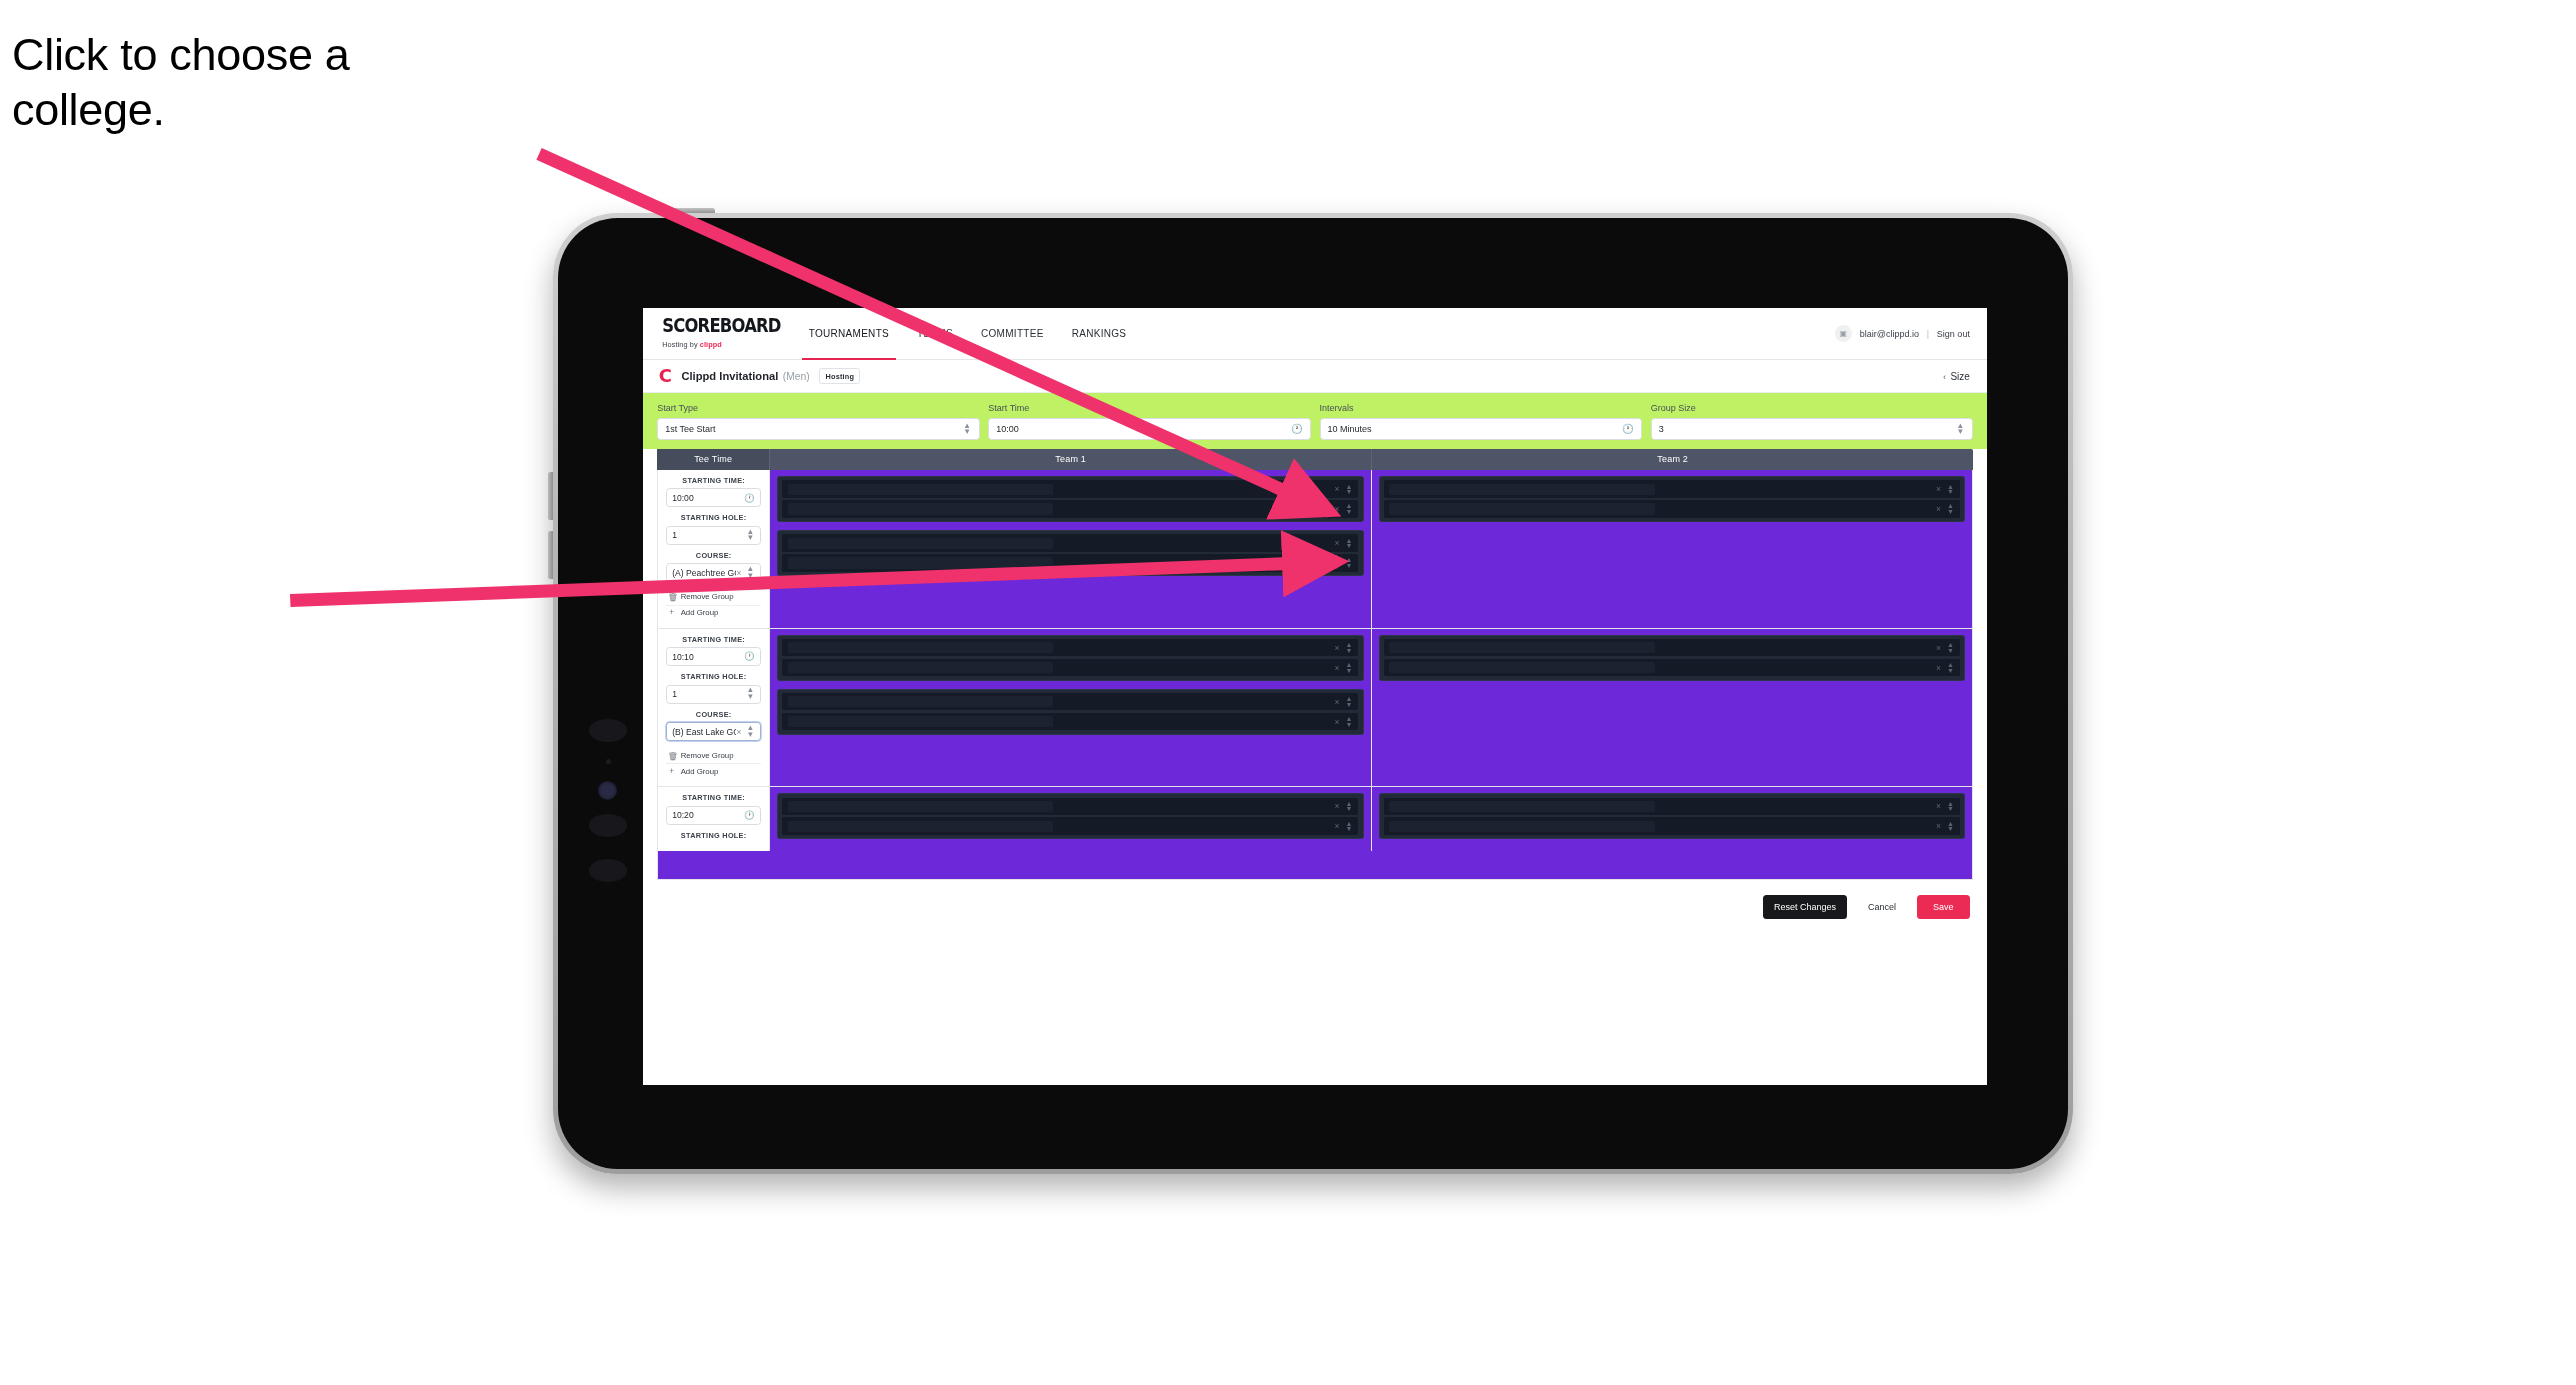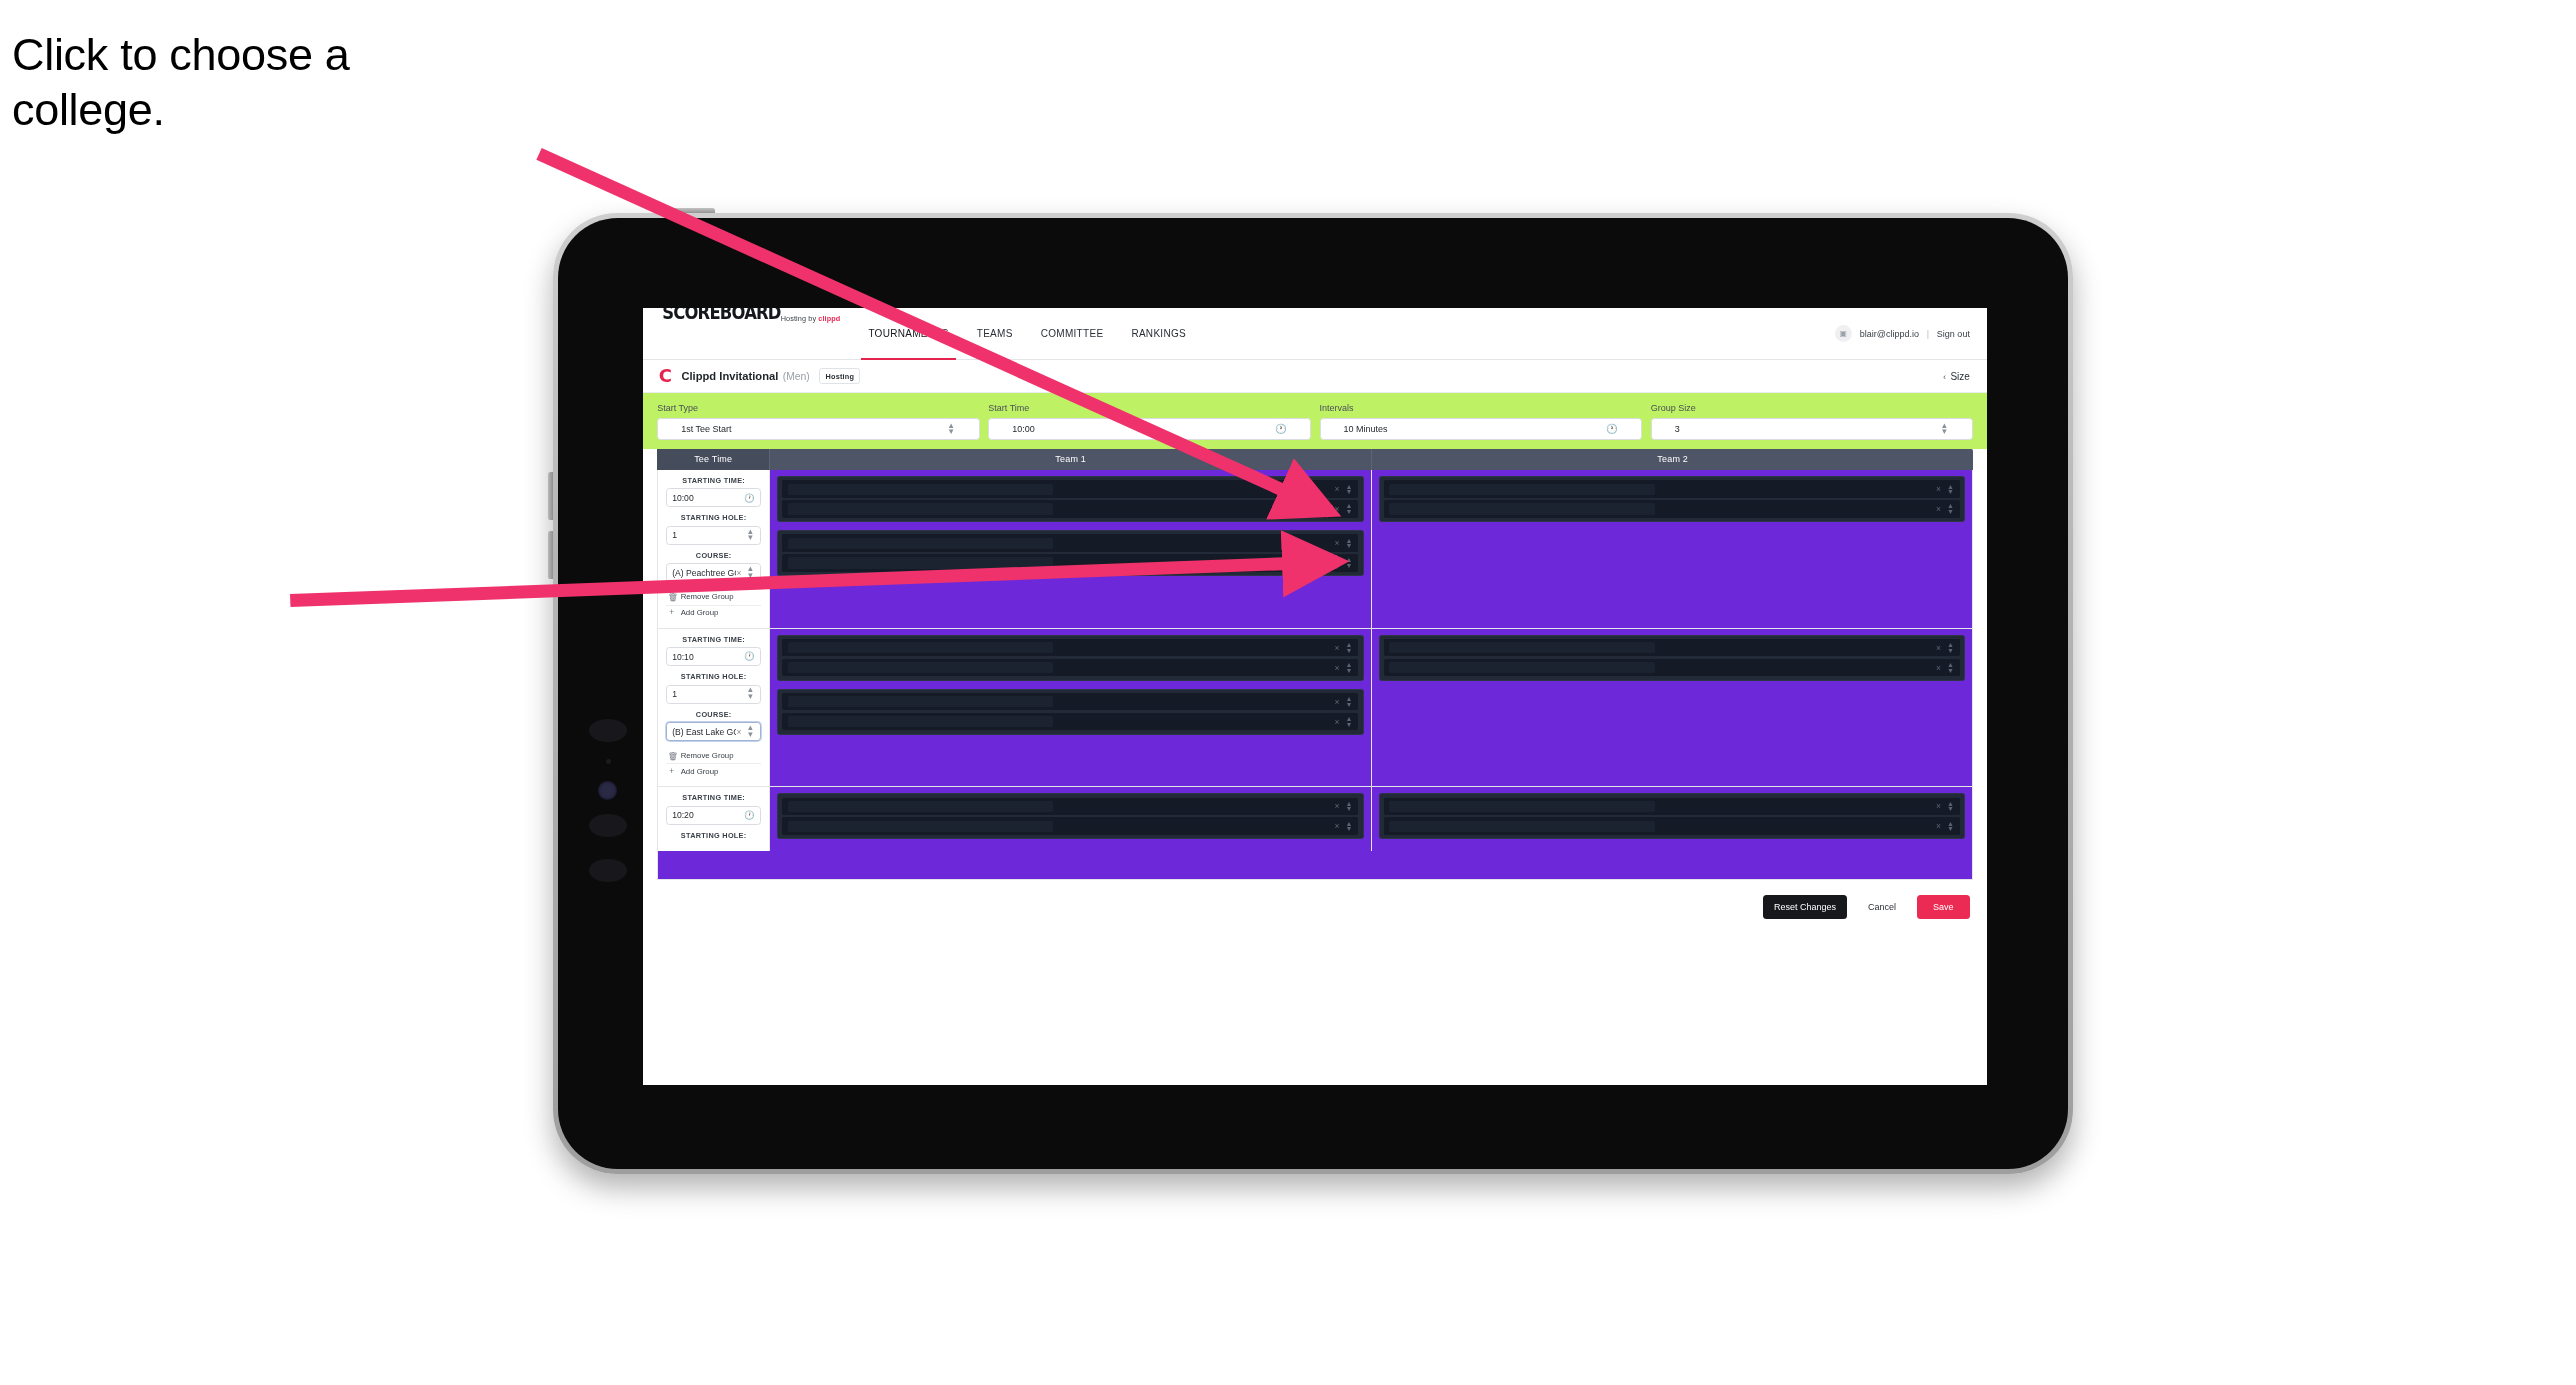--- a/index.html
+++ b/index.html
@@ -71,21 +71,21 @@
     color: #1f2328;
   }
 
   
   #topnav {
     height: 52px; background: #fff;
     border-bottom: 0.9px solid #e3e5e8;
     display: flex; align-items: stretch;
     position: relative;
   }
-  .brand { display: flex; flex-direction: row; justify-content: space-between; padding: 0 14px 0 19px; }
+  .brand { display: flex; flex-direction: column; justify-content: center; padding: 0 14px 0 19px; }
   .brand-word {
     font-family: "DejaVu Sans", sans-serif;
     font-weight: 700; font-size: 16.4px; letter-spacing: -0.8px;
     color: #14171c; line-height: 1;
     transform: scaleY(1.18); transform-origin: left center;
   }
   .brand-sub { font-size: 7.3px; color: #3a3f45; margin-top: 6px; letter-spacing: 0.1px; }
   .brand-sub b { color: #ec2b55; font-weight: 700; }
 
   .navlinks { display: flex; align-items: stretch; }
@@ -141,21 +141,21 @@
 
   
   #formrow {
     display: flex; gap: 8.6px; padding: 9.5px 14px 8.6px 14px; background: #bef264;
   }
   .field { flex: 1; min-width: 0; }
   .field-label { font-size: 9px; color: #4a5058; margin-bottom: 5.2px; }
   .control {
     height: 22.5px; border: 0.9px solid #d9dde2; border-radius: 3.5px;
     background: #fff; display: flex; align-items: center;
-    padding: 0 23px; font-size: 9px; color: #1f2328;
+    padding: 0 7px; font-size: 9px; color: #1f2328;
     cursor: pointer;
   }
   .control .val { flex: 1; overflow: hidden; white-space: nowrap; }
   .spin {
     width: 9.5px; text-align: center; color: #8b9199;
     font-size: 7.8px; line-height: .85;
     display: flex; flex-direction: column; align-items: center;
   }
   .clock { color: #8b9199; font-size: 9.5px; line-height: 1; }
 

